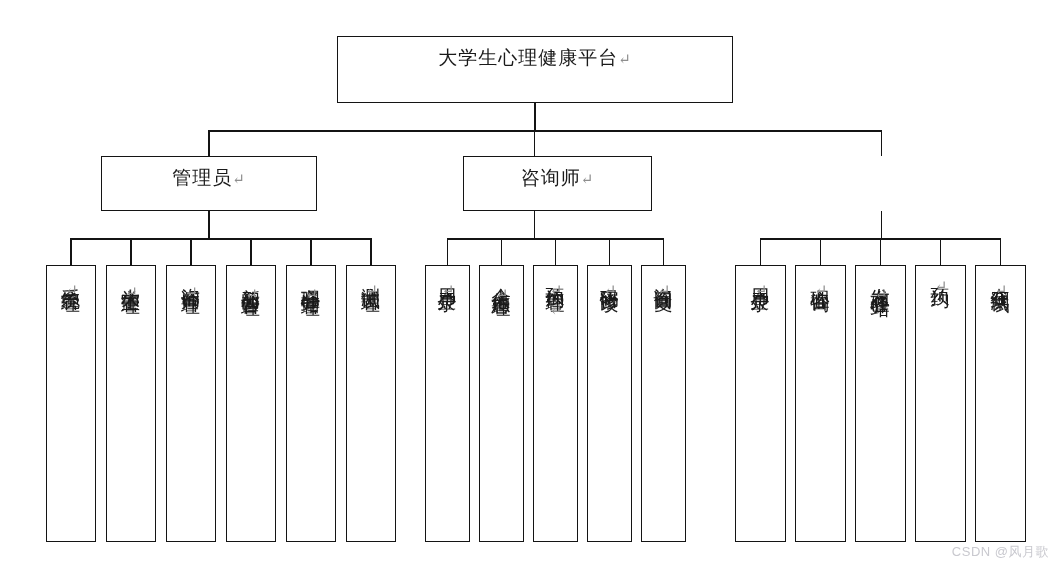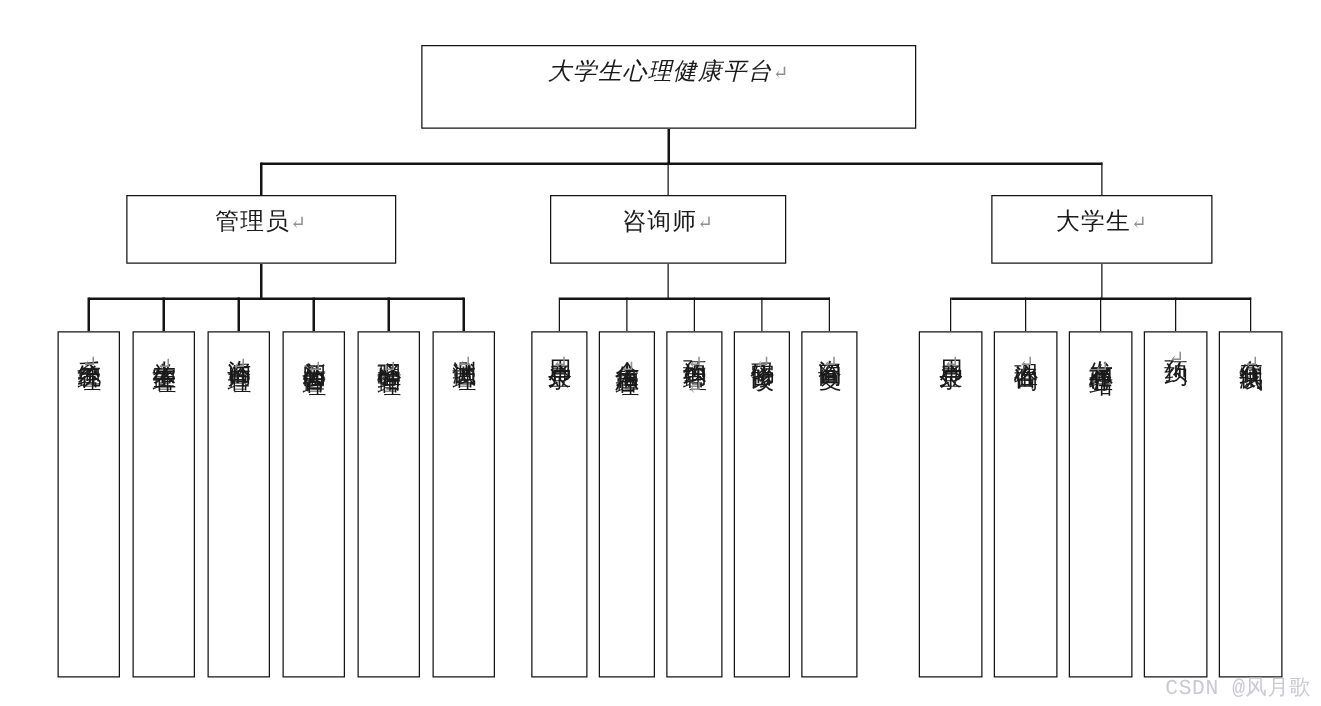--- a/index.html
+++ b/index.html
@@ -27,21 +27,21 @@
     align-items:flex-start;
     justify-content:center;
     padding-top:9px;
   }
   .node.h .txt{
     font-size:19px;
     line-height:1.25;
     letter-spacing:1px;
     white-space:nowrap;
   }
-  .node.root .txt{font-size:19px;font-style:italic;}
+  .node.root .txt{font-size:19px;}
 
   
   .node.v{
     display:flex;
     align-items:flex-start;
     justify-content:center;
     padding-top:7px;
   }
   .node.v .txt{
     writing-mode:vertical-rl;
@@ -57,22 +57,22 @@
 
   
   .ln{position:absolute;background:#141414;z-index:1;}
   .ln.v{width:1.6px;}
   .ln.h{height:1.6px;}
 
   
   #watermark{
     position:absolute;
     right:8px;bottom:4px;
-    font-family:Liberation Mono, monospace;
-    font-size:17px;
+    font-family:Liberation Sans, sans-serif;
+    font-size:13px;
     color:#c9c9cf;
     letter-spacing:.5px;
     white-space:nowrap;
     z-index:5;
     user-select:none;
   }
 </style>
 </head>
 <body>
 
@@ -107,21 +107,21 @@
       <span class="txt">新闻公告管理<span class="ret">↵</span></span>
     </div>
     <div class="ln v" style="left: 310px; top: 238px; width: 1.6px; height: 27px;"></div>
     <div class="node v" style="left: 286px; top: 265px; width: 50px; height: 277px;">
       <span class="txt">心理驿站管理<span class="ret">↵</span></span>
     </div>
     <div class="ln v" style="left: 370px; top: 238px; width: 1.6px; height: 27px;"></div>
     <div class="node v" style="left: 346px; top: 265px; width: 50px; height: 277px;">
       <span class="txt">测试管理<span class="ret">↵</span></span>
     </div>
-    <div class="node h" style="left: 440px; top: 156px; width: 189px; height: 55px;">
+    <div class="node h" style="left: 463px; top: 156px; width: 189px; height: 55px;">
       <span class="txt">咨询师<span class="ret">↵</span></span>
     </div>
     <div class="ln v" style="left: 533.5px; top: 211px; width: 1.6px; height: 28.6px;"></div>
     <div class="ln h" style="left: 447.5px; top: 238px; width: 216px; height: 1.6px;"></div>
     <div class="ln v" style="left: 446.5px; top: 238px; width: 1.6px; height: 27px;"></div>
     <div class="node v" style="left: 425px; top: 265px; width: 45px; height: 277px;">
       <span class="txt">用户登录<span class="ret">↵</span></span>
     </div>
     <div class="ln v" style="left: 500.5px; top: 238px; width: 1.6px; height: 27px;"></div>
     <div class="node v" style="left: 479px; top: 265px; width: 45px; height: 277px;">
@@ -131,23 +131,20 @@
     <div class="node v" style="left: 533px; top: 265px; width: 45px; height: 277px;">
       <span class="txt">预约管理<span class="ret">↵</span><span class="ret">↵</span></span>
     </div>
     <div class="ln v" style="left: 608.5px; top: 238px; width: 1.6px; height: 27px;"></div>
     <div class="node v" style="left: 587px; top: 265px; width: 45px; height: 277px;">
       <span class="txt">密码修改<span class="ret">↵</span></span>
     </div>
     <div class="ln v" style="left: 662.5px; top: 238px; width: 1.6px; height: 27px;"></div>
     <div class="node v" style="left: 641px; top: 265px; width: 45px; height: 277px;">
       <span class="txt">咨询回复<span class="ret">↵</span></span>
-    </div>
-    <div class="node h" style="left: 793px; top: 156px; width: 177px; height: 55px;">
-      <span class="txt">大学生<span class="ret">↵</span></span>
     </div>
     <div class="ln v" style="left: 880.5px; top: 211px; width: 1.6px; height: 28.6px;"></div>
     <div class="ln h" style="left: 760.5px; top: 238px; width: 240px; height: 1.6px;"></div>
     <div class="ln v" style="left: 759.5px; top: 238px; width: 1.6px; height: 27px;"></div>
     <div class="node v" style="left: 735px; top: 265px; width: 51px; height: 277px;">
       <span class="txt">用户登录<span class="ret">↵</span></span>
     </div>
     <div class="ln v" style="left: 819.5px; top: 238px; width: 1.6px; height: 27px;"></div>
     <div class="node v" style="left: 795px; top: 265px; width: 51px; height: 277px;">
       <span class="txt">心理咨询<span class="ret">↵</span></span>

